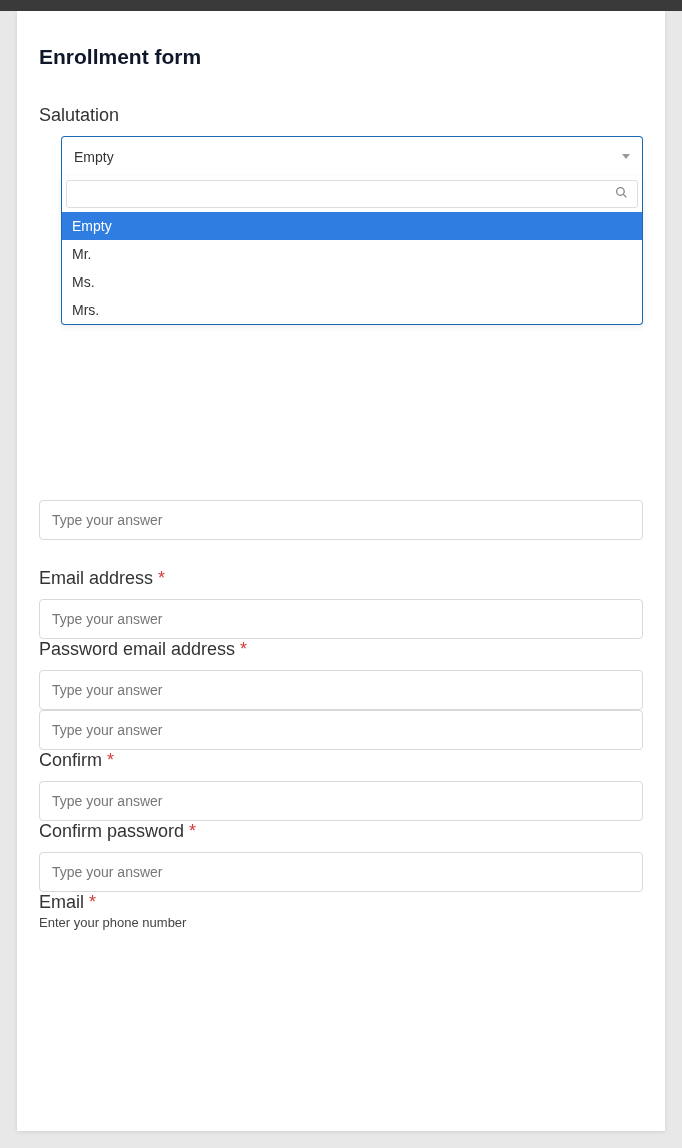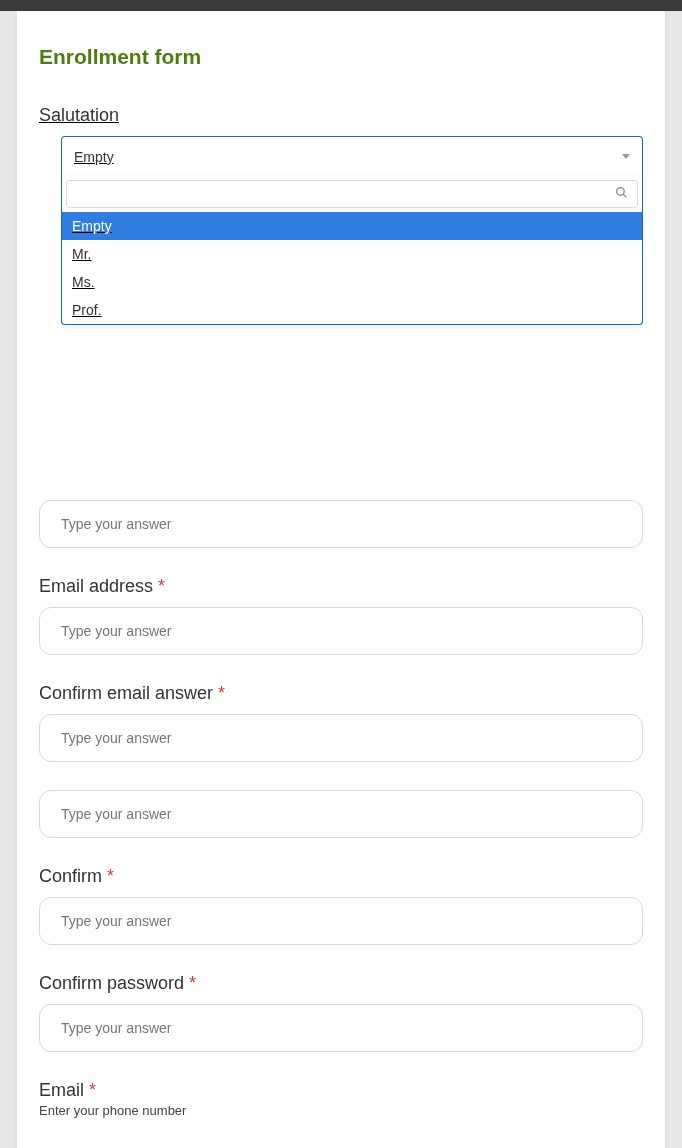--- a/index.html
+++ b/index.html
@@ -18,47 +18,47 @@
       background: #fff;
       margin: 0 auto;
       width: 648px;
       min-height: 1120px;
       padding: 24px 22px 40px 22px;
       box-shadow: 0 1px 4px rgba(0,0,0,0.1);
       position: relative;
       margin-top: 0px;
     }
     .form-title {
-      color: #4d7c0f;
+      color: #0f172a;
       font-size: 21px;
       font-weight: 700;
       margin-top: 10px;
       margin-bottom: 36px;
     }
-    .field { margin-bottom: 28px; }
+    .field { }
     .field-label {
       font-size: 18px;
       color: #333;
       font-weight: 400;
       margin-bottom: 10px;
       display: block;
     }
     .required { color: #d43b3b; }
     .field-hint {
       font-size: 13px;
       color: #444;
       margin-top: -8px;
       margin-bottom: 8px;
     }
     .text-input {
       width: 100%;
       border: 1px solid #d9d9d9;
-      border-radius: 12px;
-      height: 48px;
-      padding: 0 21px;
+      border-radius: 4px;
+      height: 40px;
+      padding: 0 12px;
       font-size: 14px;
       color: #333;
     }
     .text-input::placeholder { color: #777; }
     .select-display {
       width: 100%;
       border: 1px solid #1b69b6;
       border-radius: 4px 4px 0 0;
       border-bottom: none;
       height: 40px;
@@ -117,21 +117,21 @@
     .hidden-field { margin-bottom: 28px; }
     .dropdown-container { position: relative; margin-bottom: 175px; padding-left: 22px; }
   </style>
 </head>
 <body>
 
 <div class="top-bar"></div>
 <div class="card">
   <h1 class="form-title">Enrollment form</h1>
 
-  <div class="field" style="margin-bottom:0;text-decoration:underline;">
+  <div class="field" style="margin-bottom:0;">
     <label class="field-label">Salutation</label>
     <div class="dropdown-container">
       <div class="select-display">
         <span>Empty</span>
         <span class="caret-down"></span>
       </div>
       <div class="select-dropdown">
         <div class="select-search-wrap">
           <div class="search-wrapper">
             <input class="select-search" type="text" style="">
@@ -140,37 +140,37 @@
                   <circle cx="10" cy="10" r="7"></circle>
                   <line x1="21" y1="21" x2="15" y2="15"></line>
                 </svg>
             </span>
           </div>
         </div>
         <div class="select-options">
           <div class="select-option selected">Empty</div>
           <div class="select-option">Mr.</div>
           <div class="select-option">Ms.</div>
-          <div class="select-option">Prof.</div>
+          <div class="select-option">Mrs.</div>
         </div>
       </div>
     </div>
   </div>
 
   <div class="hidden-field">
     <input class="text-input" type="text" placeholder="Type your answer" style="">
   </div>
 
   <div class="field">
     <label class="field-label"><span>Email address</span> <span class="required">*</span></label>
     <input class="text-input" type="text" placeholder="Type your answer" style="">
   </div>
 
   <div class="field">
-    <label class="field-label"><span>Confirm email answer</span> <span class="required">*</span></label>
+    <label class="field-label"><span>Password email address</span> <span class="required">*</span></label>
     <input class="text-input" type="text" placeholder="Type your answer" style="">
   </div>
 
   <div class="field">
     <input class="text-input" type="text" placeholder="Type your answer" style="">
   </div>
 
   <div class="field">
     <label class="field-label"><span>Confirm</span> <span class="required">*</span></label>
     <input class="text-input" type="password" placeholder="Type your answer" style="">

